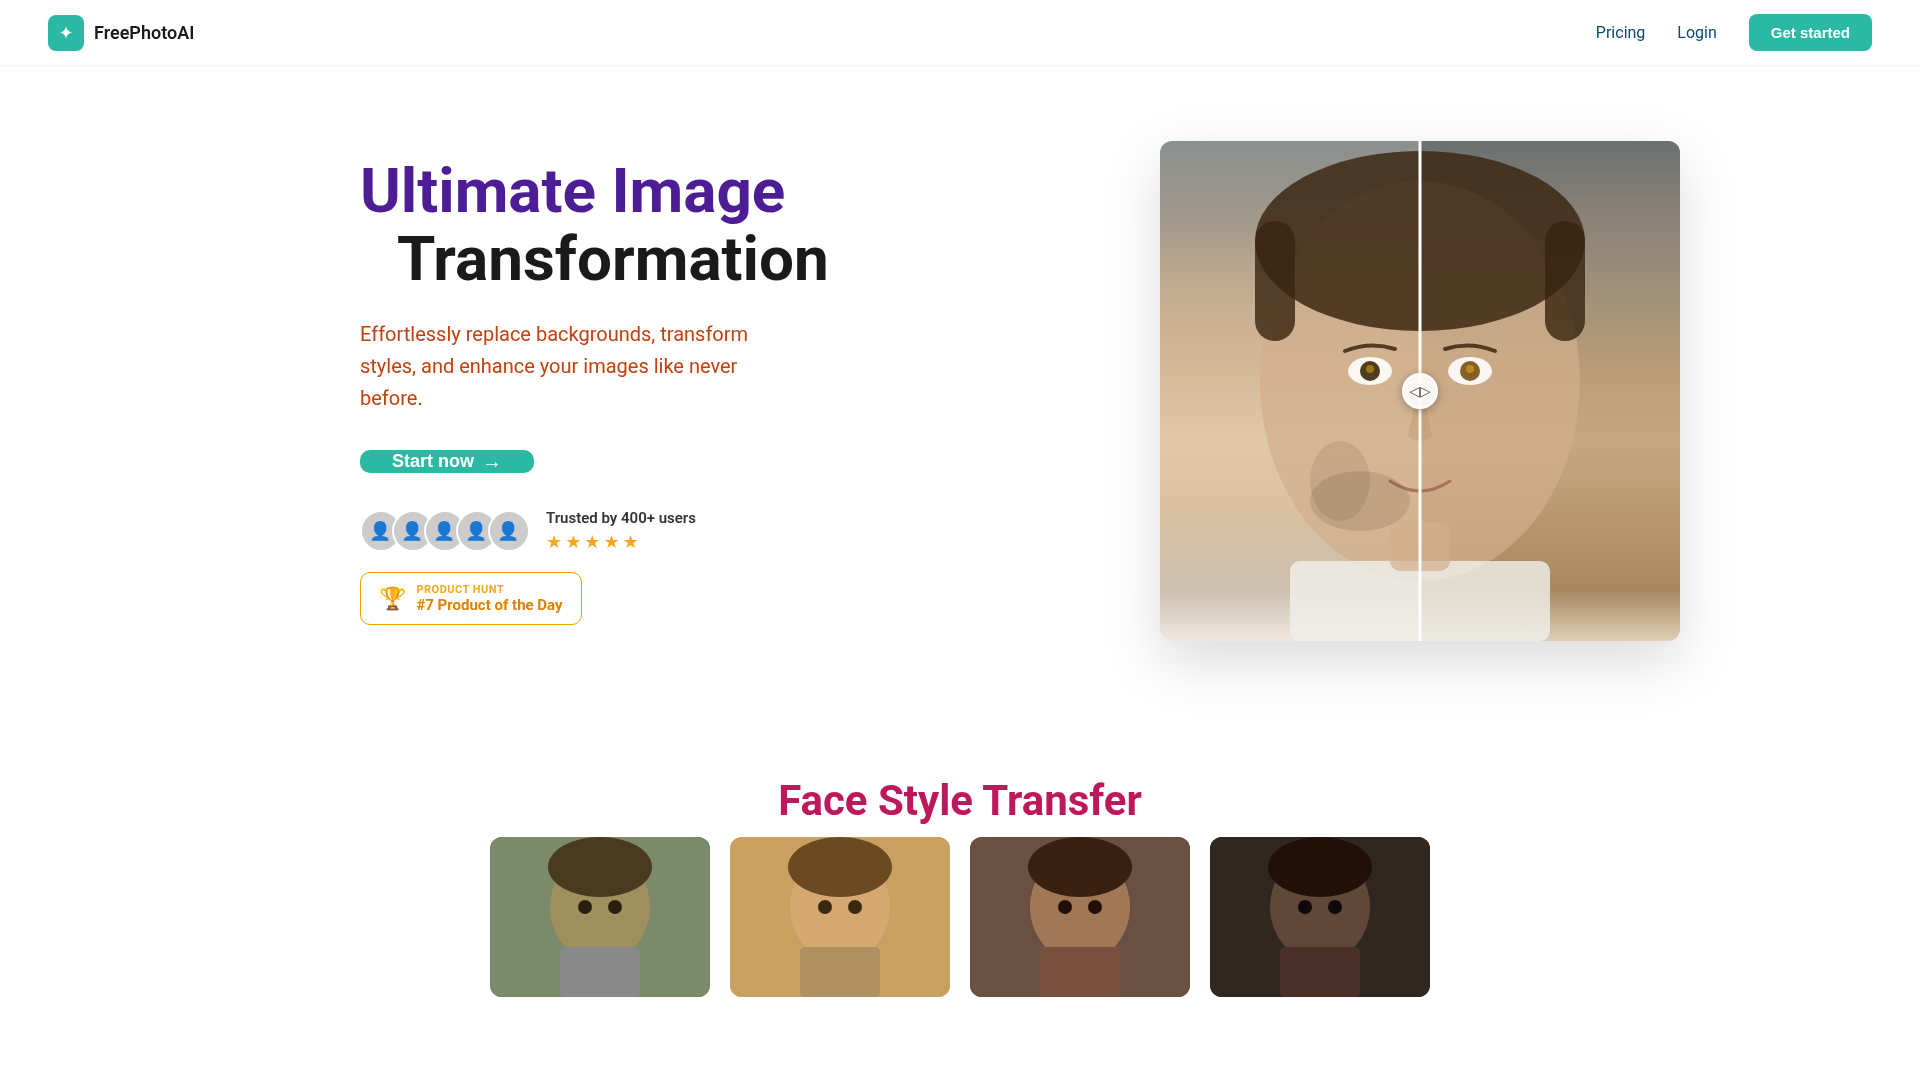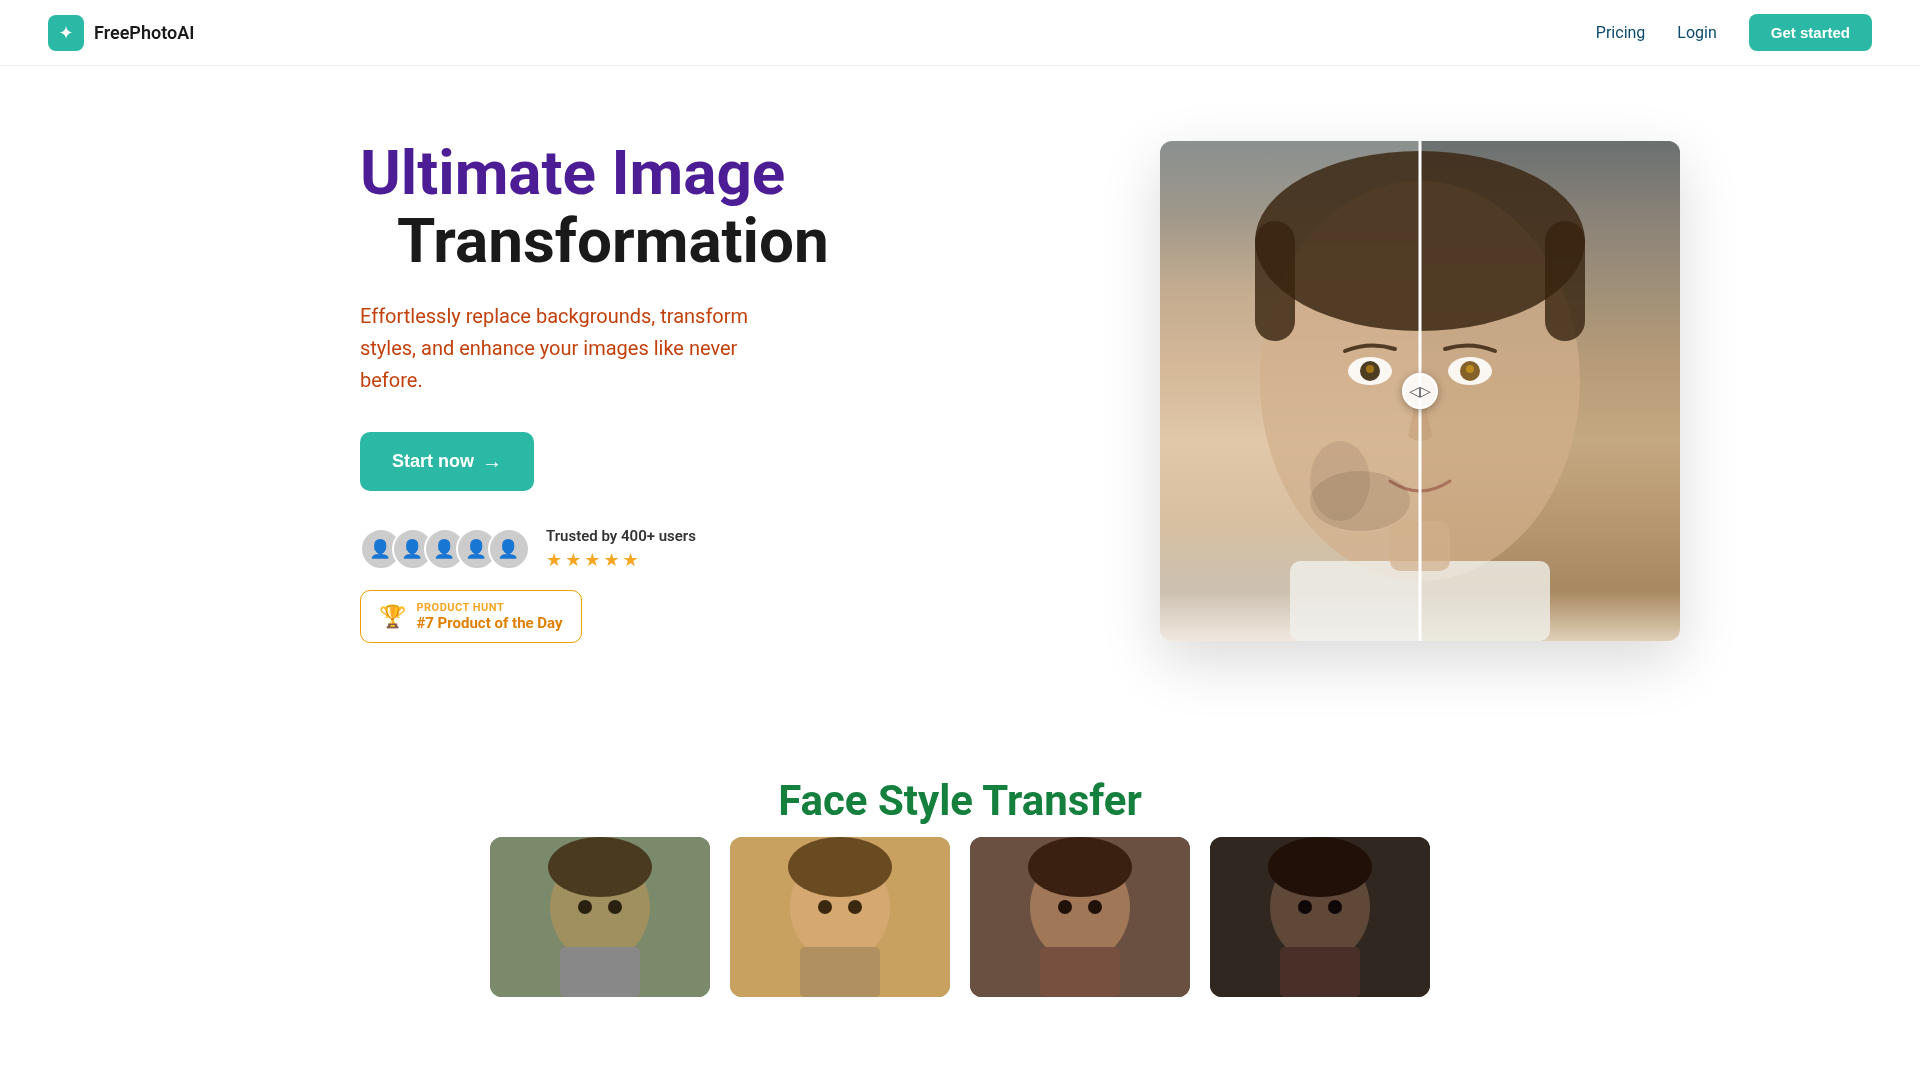--- a/index.html
+++ b/index.html
@@ -30,21 +30,21 @@
       padding: 60px 240px 60px 360px; min-height: 650px;
     }
     .hero-left { max-width: 500px; }
     .hero-title { font-size: 62px; font-weight: 700; line-height: 1.1; margin-bottom: 20px; }
     .hero-title-accent { color: #4c1d95; }
     .hero-title-dark { color: #1a1a1a; margin-left: 37px; }
     .hero-subtitle { font-size: 20px; color: #c2410c; line-height: 1.6; margin-bottom: 36px; max-width: 420px; margin-top: 25px; }
     .btn-start-now {
       display: inline-flex; align-items: center; gap: 8px;
       background: #2bb8a4; color: #fff; border: none; border-radius: 10px;
-      padding: 18px 32px; font-size: 18px; font-weight: 600; cursor: pointer;
+      padding: 0 32px; font-size: 18px; font-weight: 600; cursor: pointer;
       margin-bottom: 36px;
     }
     .btn-arrow { font-size: 20px; }
 
     .social-proof { display: flex; align-items: center; gap: 16px; margin-bottom: 20px; }
     .avatars { display: flex; }
     .avatar {
       width: 42px; height: 42px; border-radius: 50%; border: 2px solid #fff;
       margin-left: -10px; overflow: hidden; background: #ccc;
       display: flex; align-items: center; justify-content: center; font-size: 18px;
@@ -82,21 +82,21 @@
       display: flex; align-items: center; justify-content: center;
       font-size: 14px; color: #555; z-index: 11; cursor: ew-resize;
       box-shadow: 0 2px 8px rgba(0,0,0,0.3);
     }
 
     
     .face-svg { position: absolute; top: 0; left: 0; width: 100%; height: 100%; }
 
     
     .fst-section { padding: 60px 240px; text-align: center; background: #fff; }
-    .fst-title { font-size: 42px; font-weight: 700; color: #15803d; margin-bottom: 12px; }
+    .fst-title { font-size: 42px; font-weight: 700; color: #be185d; margin-bottom: 12px; }
     .fst-subtitle { font-size: 18px; color: #666; margin-bottom: 48px; }
     .fst-cards { display: flex; gap: 20px; justify-content: center; }
     .fst-card {
       width: 220px; height: 160px; border-radius: 12px; overflow: hidden;
       background: #ddd; position: relative;
     }
     .fst-card-1 { background: linear-gradient(135deg, #7a8a6a, #5a6a4a); }
     .fst-card-2 { background: linear-gradient(135deg, #c8a060, #a07840); }
     .fst-card-3 { background: linear-gradient(135deg, #6a5040, #4a3020); }
     .fst-card-4 { background: linear-gradient(135deg, #302820, #201810); }

